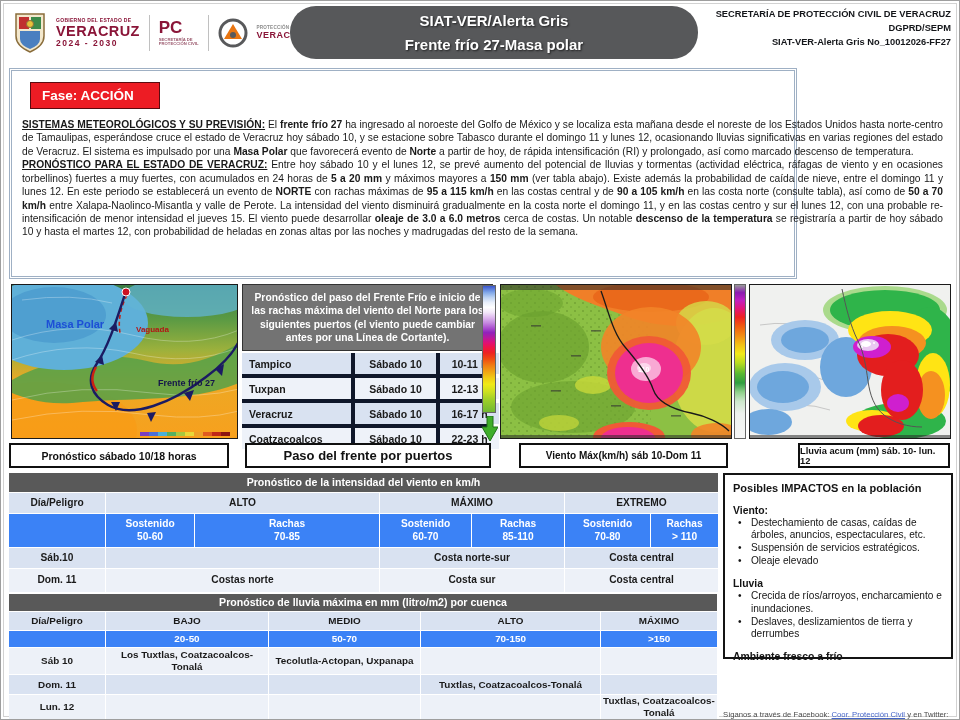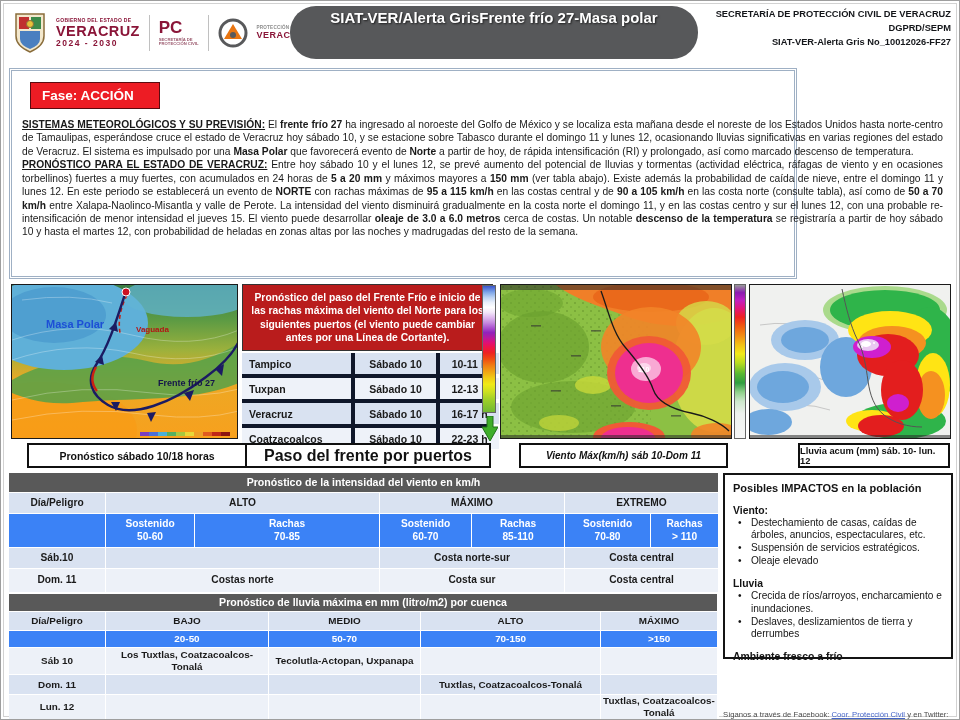--- a/index.html
+++ b/index.html
@@ -15,21 +15,21 @@
   .gob-l3 { font-size:8.5px; font-weight:bold; letter-spacing:1.5px; }
   .vdiv { width:1px; height:36px; background:#c0c0c0; }
   .pc-block { color:#8a1538; line-height:1.1; }
   .pc-big { font-size:17px; font-weight:900; }
   .pc-sub { font-size:4.2px; font-weight:bold; color:#9c5a6e; }
   .pcv-text { line-height:1.15; }
   .pcv-l1 { font-size:4.6px; font-weight:bold; color:#8c8c8c; letter-spacing:.2px; }
   .pcv-l2 { font-size:9px; font-weight:900; color:#8a1538; letter-spacing:.5px; }
 
   .title-box { position:absolute; left:289px; top:5px; width:408px; height:53px; background:#57585a;
-               color:#fff; display:flex; flex-direction:row; justify-content:center; text-align:center;
+               color:#fff; display:flex; flex-direction:column; justify-content:center; text-align:center;
                font-weight:bold; font-size:15px; line-height:1.55; text-shadow:1px 1px 2px rgba(0,0,0,.65);border-radius:26px; }
   .hdr-right { position:absolute; right:8px; top:7px; text-align:right; font-size:9.3px; font-weight:bold;
                color:#14161a; line-height:1.5; }
 
   
   .main-box { position:absolute; left:8px; top:67px; width:788px; height:211px; border:3px double #9fb0c4; background:#fff; }
   .phase { position:absolute; left:18px; top:11px; width:130px; height:27px; background:#ed1c24; border:1px solid #5a0b10;
            color:#fff; font-weight:bold; font-size:13.5px; display:flex; align-items:center; padding-left:11px; }
   .body-text { position:absolute; left:10px; top:47px; width:921px; font-size:10.25px; line-height:1.31;
                text-align:justify; color:#191919; }
@@ -45,27 +45,27 @@
     background:linear-gradient(to bottom,#3a55cc 0%,#7fa6e8 5%,#bcd2f2 9%,#e9effb 13%,#ffffff 17%,#f3e7f9 21%,
       #dfb9ef 25%,#c78ce0 29%,#ad54d0 33%,#9122bb 37%,#b81a9e 41%,#e01076 45%,#f01545 49%,#ee2222 53%,
       #f04c10 58%,#f07c12 63%,#f0a414 68%,#f0cc16 73%,#f0ea18 78%,#cce020 84%,#a0d028 90%,#70b832 100%); }
   #rain-scale { left:733px; top:283px; width:12px; height:155px;
     background:linear-gradient(to bottom,#9b9b9b 0%,#8a1bb0 5%,#c01fc0 10%,#e01580 15%,#ee2222 21%,#f05c10 27%,
       #f28c14 33%,#f2c016 39%,#f2ea18 45%,#b8dc20 51%,#58b832 58%,#2f9e40 64%,#8fd08a 70%,#cde8cc 76%,
       #eef2ee 84%,#f6f6f6 100%); }
   .green-arrow { position:absolute; left:481px; top:415px; }
   .caption { position:absolute; height:25px; background:#fff; border:2px solid #101010; display:flex;
              align-items:center; justify-content:center; font-weight:bold; color:#111; }
-  #cap1 { left:26px;  top:442px; width:220px; font-size:10.5px; }
-  #cap2 { left:244px; top:442px; width:246px; font-size:16px; }
-  #cap3 { left:518px; top:442px; width:209px; font-size:10px;font-style:italic; }
+  #cap1 { left:8px;  top:442px; width:220px; font-size:10.5px; }
+  #cap2 { left:244px; top:442px; width:246px; font-size:13px; }
+  #cap3 { left:518px; top:442px; width:209px; font-size:10px; }
   #cap4 { left:797px; top:442px; width:152px; font-size:9.3px; }
 
   
-  .ports-note { position:absolute; left:241px; top:283px; width:251px; height:67px; background:#b91c1c; border:1px solid #333;
+  .ports-note { position:absolute; left:241px; top:283px; width:251px; height:67px; background:#737373; border:1px solid #333;
                 color:#fff; font-weight:bold; font-size:10.3px; line-height:1.27; text-align:center;
                 display:flex; align-items:center; padding:2px 5px; }
   .ports-table { position:absolute; left:241px; top:352px; width:251px; display:grid;
                  grid-template-columns:109px 81px 59px; gap:4px; background:#0f172a; }
   .ports-table > div { height:21px; font-size:10.5px; font-weight:bold; color:#1a1a1a;
                  display:flex; align-items:center; justify-content:center; }
   .ports-table > .pc0 { justify-content:flex-start; padding-left:7px; }
   .pr-odd  { background:#d9e2f1; }
   .pr-even { background:#eef2f9; }
 

